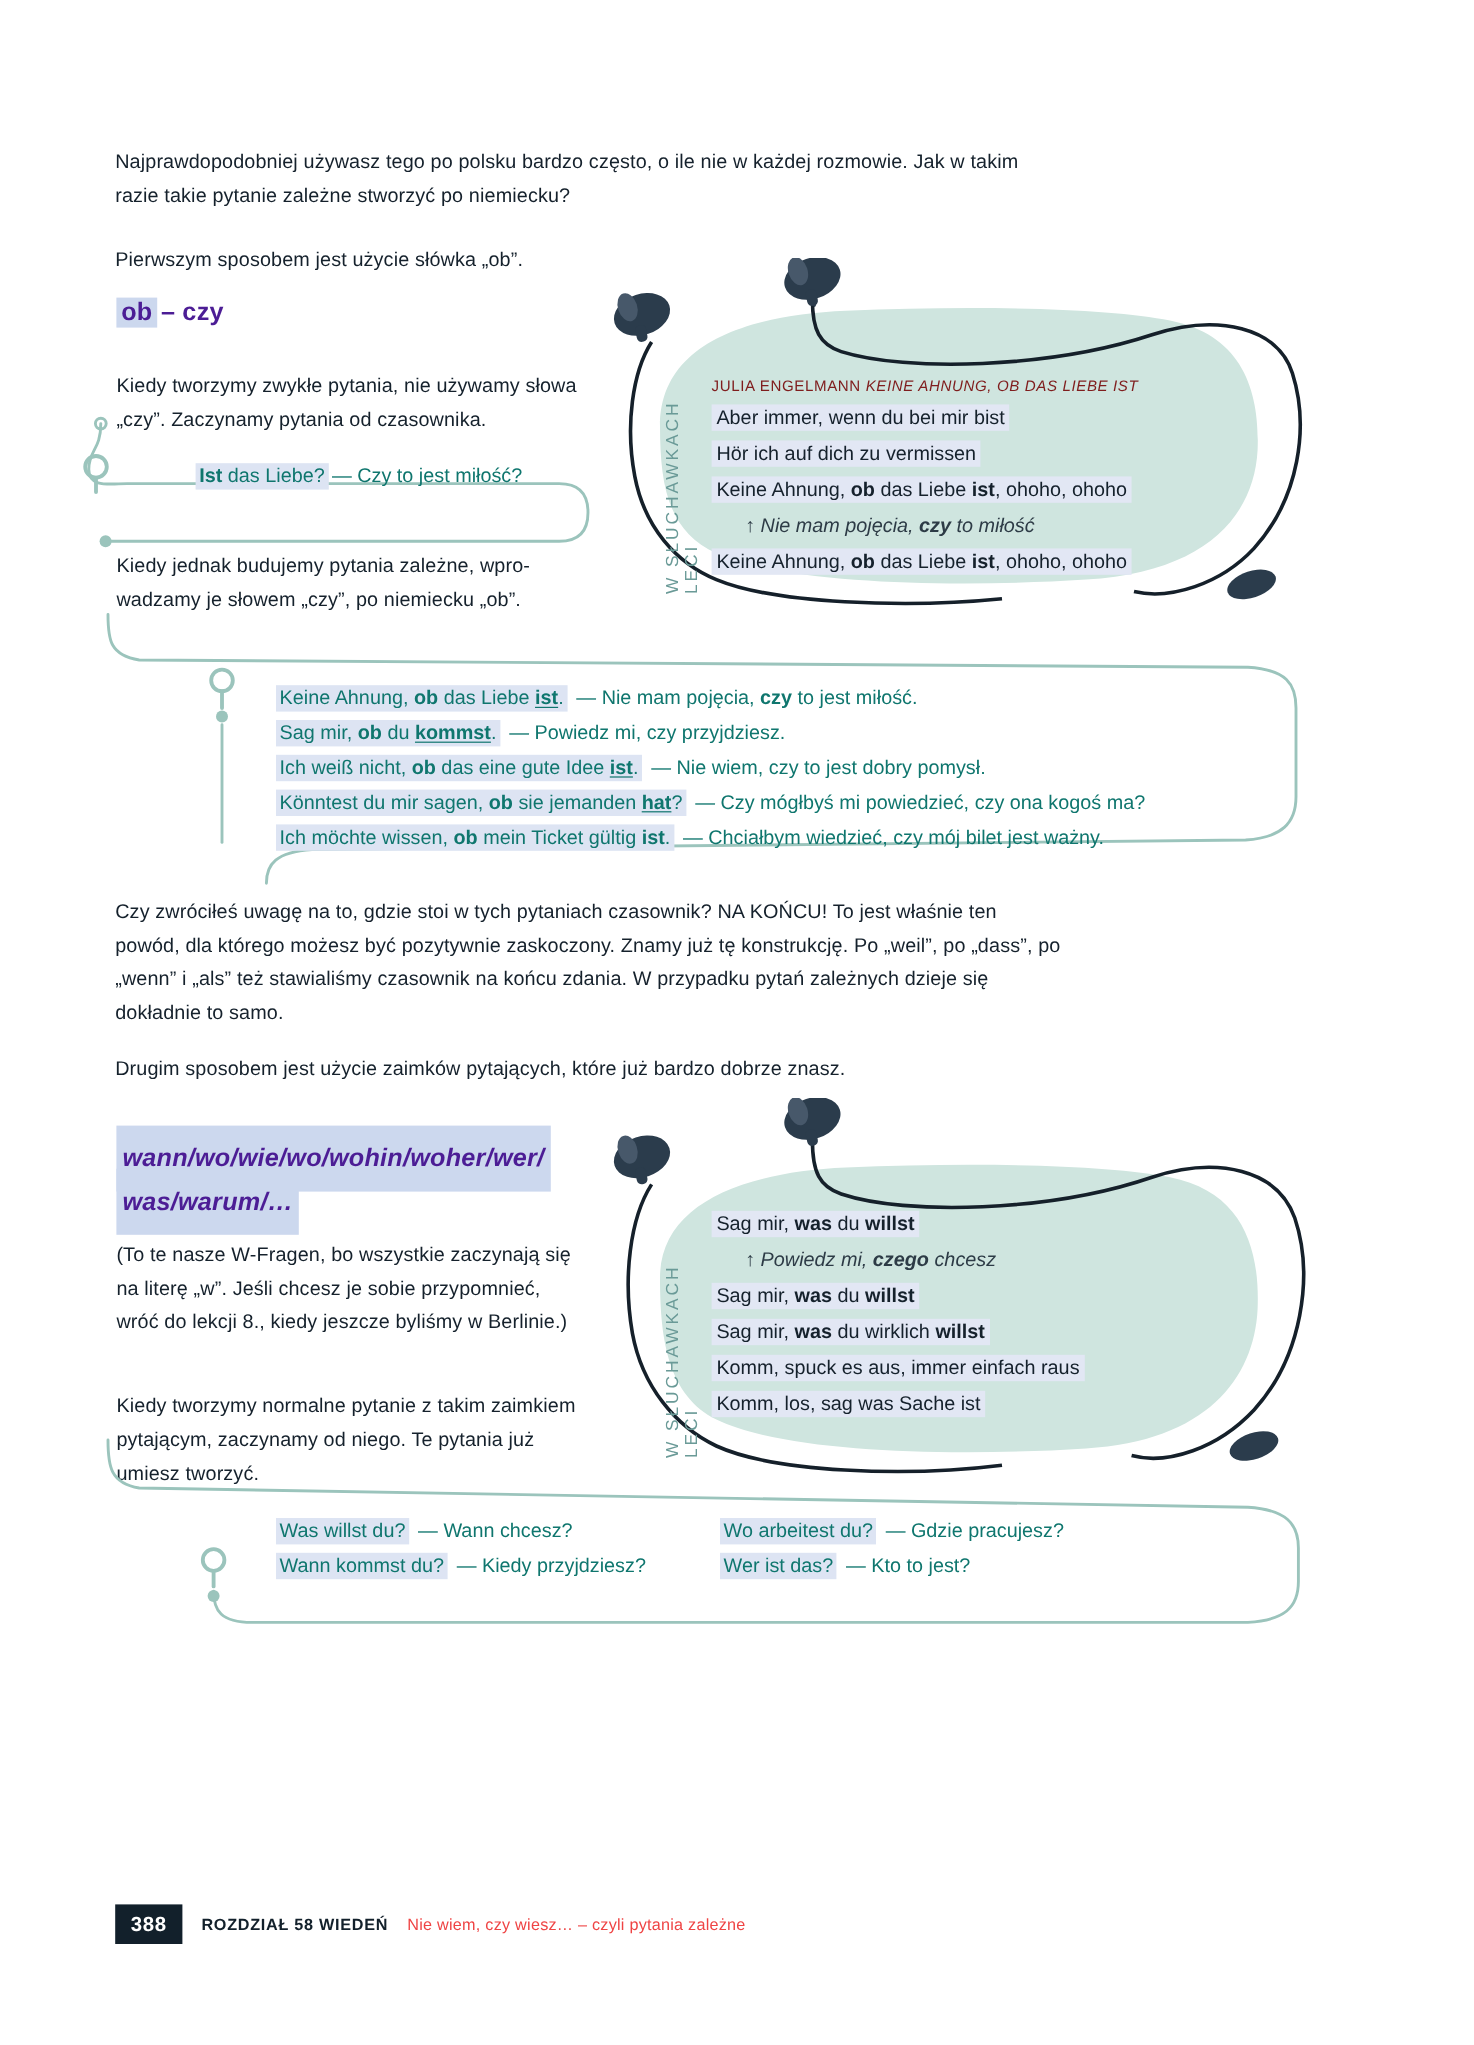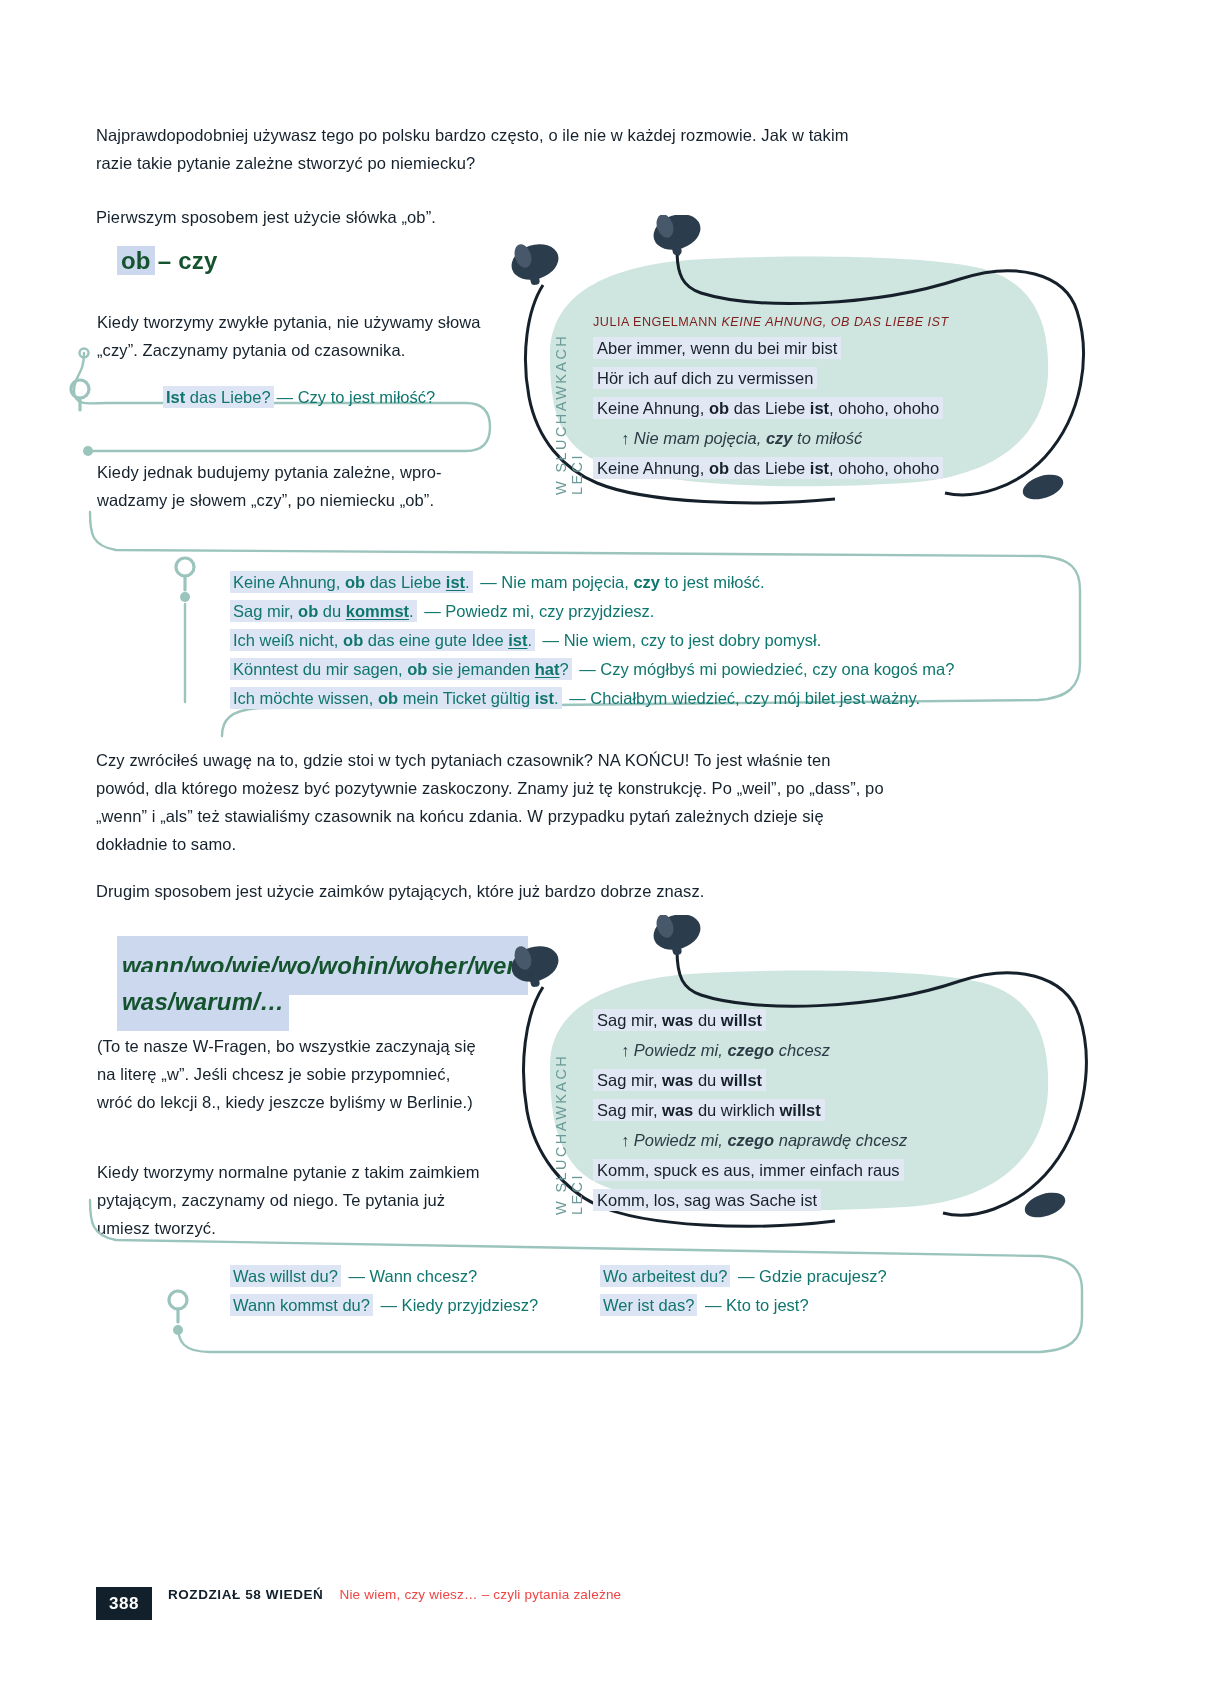--- a/index.html
+++ b/index.html
@@ -20,26 +20,25 @@
     line-height:28px;
     color:#15212c;
     letter-spacing:0.1px;
   }
   .para.narrow { width:388px; }
   .para.wide { width:790px; }
 
   
   .heading {
     position:absolute;
-    font-size:24px;
+    font-size:21px;
     font-weight:bold;
     line-height:30px;
-    color:#14532d;
+    color:#4c1d95;
     letter-spacing:0.2px;
-    margin-left:20px;
   }
   .heading .hl {
     background:#ccd8ee;
     padding:1px 4px;
   }
   .heading .plain { padding-left:3px; }
   .hl-block {
     background:#ccd8ee;
     display:inline;
     box-decoration-break:clone;
@@ -93,21 +92,21 @@
   .listen .lyrics .ln span.de { background:#e2e7f4; padding:2px 4px; }
   .listen .lyrics .tr {
     display:block;
     font-style:italic;
     color:#2d3b46;
     padding-left:28px;
     white-space:nowrap;
   }
 
   
-  .footer { position:absolute; left:96px; bottom:84px; display:flex; align-items:flex-start; }
+  .footer { position:absolute; left:96px; bottom:84px; display:flex; align-items:center; }
   .pagenum {
     background:#12202b; color:#ffffff;
     font-size:17px; font-weight:bold;
     padding:7px 13px 6px 13px;
     letter-spacing:0.5px;
   }
   .foot-ch {
     font-size:13.5px; font-weight:bold;
     letter-spacing:0.6px; margin-left:16px; color:#12202b;
   }
@@ -240,21 +239,20 @@
       <g>
         <ellipse cx="540" cy="290" rx="21" ry="11" transform="rotate(-18 540 290)" fill="#2b3c4c"></ellipse>
       </g>
     </svg>
     <div class="vlabel" style="left:48px; top:110px; height:190px;">W SŁUCHAWKACH LECI</div>
     <div class="lyrics" style="left:88px; top:90px;">
         <div class="ln"><span class="de">Sag mir, <b>was</b> du <b>willst</b></span></div>
         <span class="tr">↑ <i>Powiedz mi, <b>czego</b> chcesz</i></span>
         <div class="ln"><span class="de">Sag mir, <b>was</b> du <b>willst</b></span></div>
         <div class="ln"><span class="de">Sag mir, <b>was</b> du wirklich <b>willst</b></span></div>
-        <span class="tr">↑ <i>Powiedz mi, <b>czego</b> naprawdę chcesz</i></span>
         <div class="ln"><span class="de">Komm, spuck es aus, immer einfach raus</span></div>
         <div class="ln"><span class="de">Komm, los, sag was Sache ist</span></div>
       </div>
   </div>
 
   <div class="ex-box" style="left:80px; top:1200px; width:1010px; height:160px;">
     <svg width="1020" height="170" viewBox="0 0 1020 170">
       <path d="M10,0 C10,22 12,36 36,40 L960,56 C992,58 1002,70 1002,90 L1002,118
                C1002,140 990,150 960,152 L130,152 C104,152 98,142 98,126" fill="none" stroke="#9bc4bc" stroke-width="2.4" stroke-linecap="round"></path>
       <circle cx="98" cy="100" r="9" fill="none" stroke="#9bc4bc" stroke-width="3.2"></circle>

